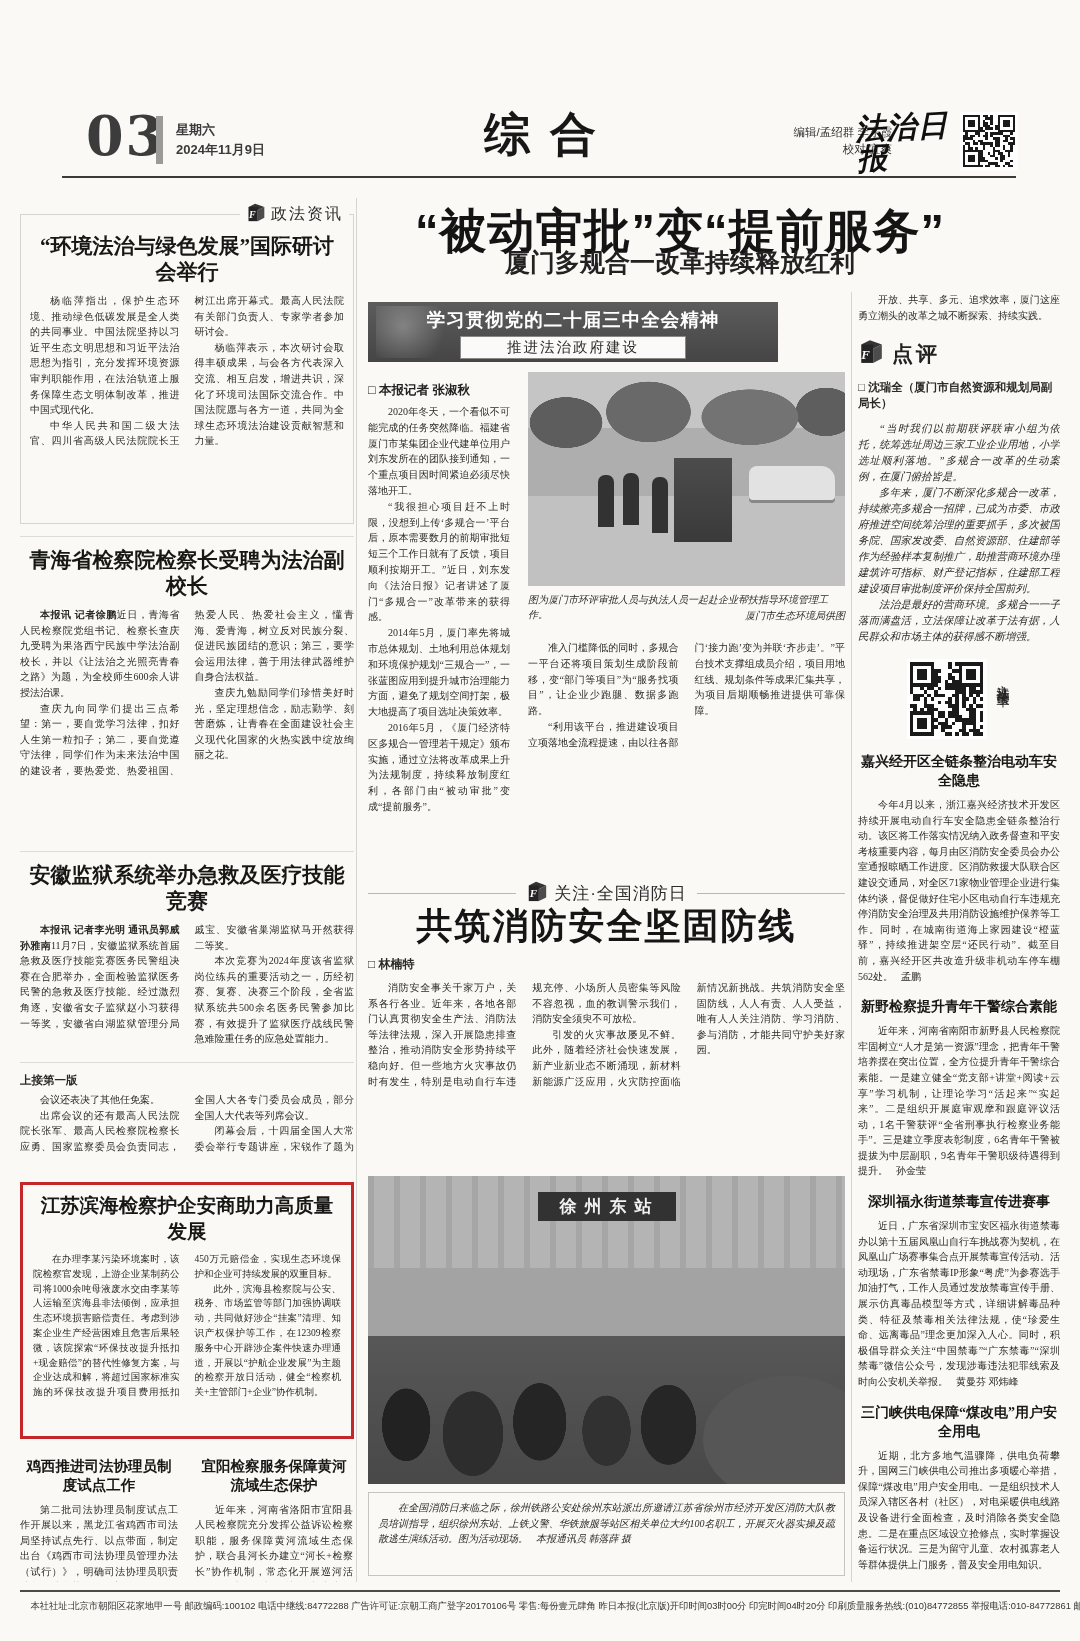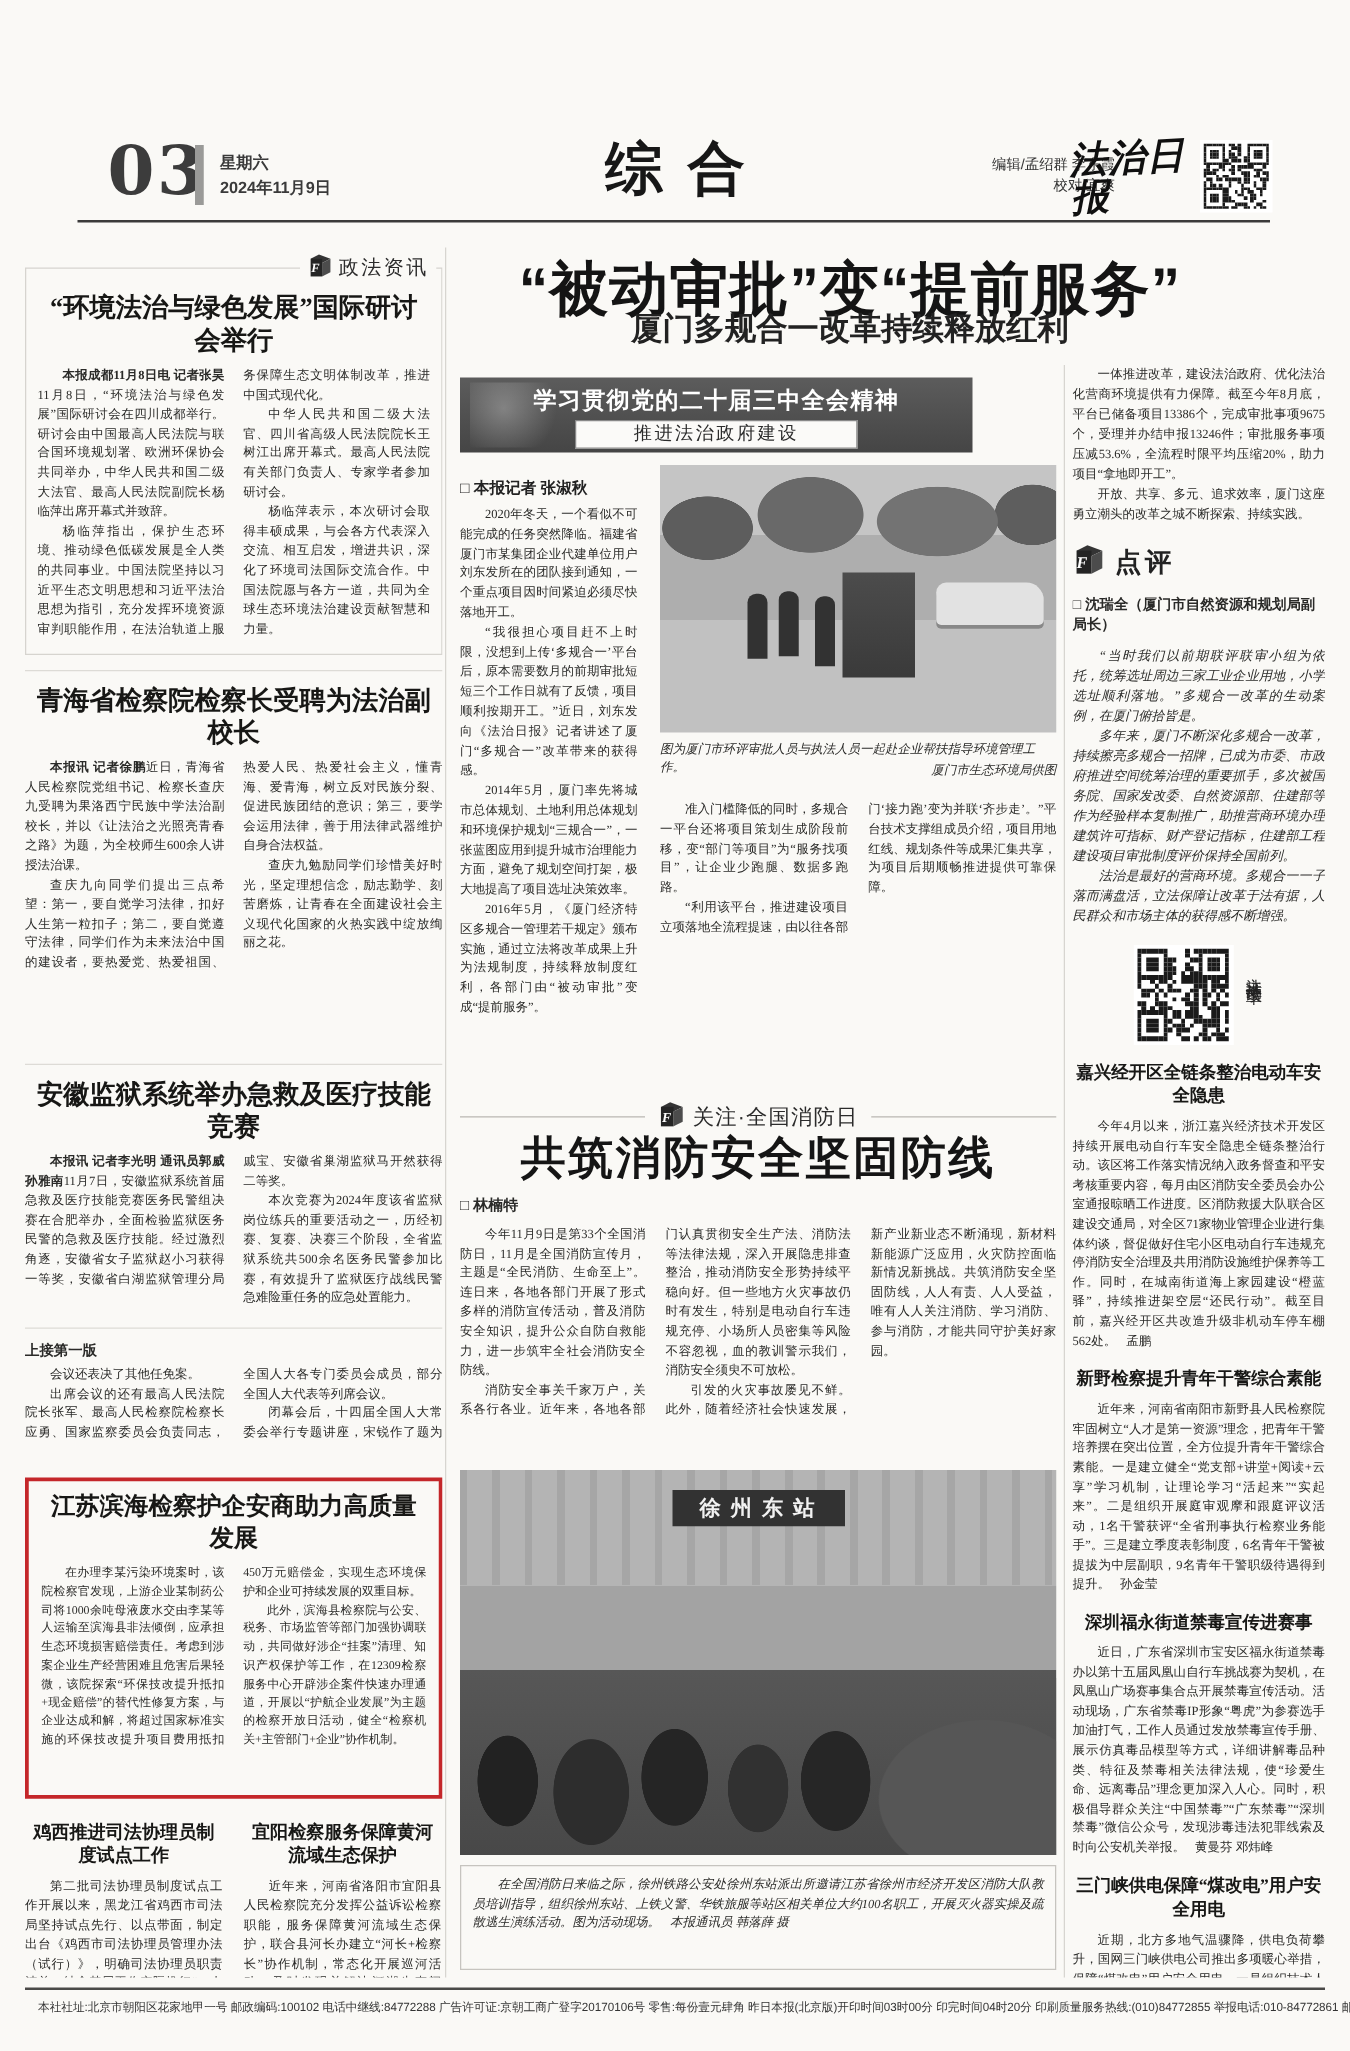--- a/index.html
+++ b/index.html
@@ -584,21 +584,20 @@
               <polygon points="3,6 11,2 22,6 14,10" fill="#343434"></polygon>
               <polygon points="14,10 22,6 22,19 14,23" fill="#4c4c4c"></polygon>
               <rect x="3" y="6" width="11" height="17" fill="#242424"></rect>
               <text x="8.5" y="19" font-size="12" fill="#fff" font-family="serif" font-style="italic" font-weight="bold" text-anchor="middle">F</text>
             </svg>
         </span>
         <span>政法资讯</span>
       </div>
       <div class="art-title serif-h">“环境法治与绿色发展”国际研讨会举行</div>
       <div class="body2 jt" style="height:222px;">
-        <p><span class="lead">本报成都11月8日电  记者张昊</span><span>11月8日，“环境法治与绿色发展”国际研讨会在四川成都举行。研讨会由中国最高人民法院与联合国环境规划署、欧洲环保协会共同举办，中华人民共和国二级大法官、最高人民法院副院长杨临萍出席开幕式并致辞。</span></p>
         <p>杨临萍指出，保护生态环境、推动绿色低碳发展是全人类的共同事业。中国法院坚持以习近平生态文明思想和习近平法治思想为指引，充分发挥环境资源审判职能作用，在法治轨道上服务保障生态文明体制改革，推进中国式现代化。</p>
         <p>中华人民共和国二级大法官、四川省高级人民法院院长王树江出席开幕式。最高人民法院有关部门负责人、专家学者参加研讨会。</p>
         <p>杨临萍表示，本次研讨会取得丰硕成果，与会各方代表深入交流、相互启发，增进共识，深化了环境司法国际交流合作。中国法院愿与各方一道，共同为全球生态环境法治建设贡献智慧和力量。</p>
       </div>
     </div>
 
     <hr class="sep">
     <div>
       <div class="art-title serif-h">青海省检察院检察长受聘为法治副校长</div>
       <div class="body2 jt" style="height:232px;">
@@ -696,37 +695,35 @@
             <text x="8.5" y="19" font-size="12" fill="#fff" font-family="serif" font-style="italic" font-weight="bold" text-anchor="middle">F</text>
           </svg>
       </span>
       <span>关注·全国消防日</span>
     </div>
     <div class="line"></div>
   </div>
   <div class="fire-headline">共筑消防安全坚固防线</div>
   <div class="fire-byline">□ 林楠特</div>
   <div class="fire-cols jt">
-    <p>今年11月9日是第33个全国消防日，11月是全国消防宣传月，主题是“全民消防、生命至上”。连日来，各地各部门开展了形式多样的消防宣传活动，普及消防安全知识，提升公众自防自救能力，进一步筑牢全社会消防安全防线。</p>
     <p>消防安全事关千家万户，关系各行各业。近年来，各地各部门认真贯彻安全生产法、消防法等法律法规，深入开展隐患排查整治，推动消防安全形势持续平稳向好。但一些地方火灾事故仍时有发生，特别是电动自行车违规充停、小场所人员密集等风险不容忽视，血的教训警示我们，消防安全须臾不可放松。</p>
     <p>引发的火灾事故屡见不鲜。此外，随着经济社会快速发展，新产业新业态不断涌现，新材料新能源广泛应用，火灾防控面临新情况新挑战。共筑消防安全坚固防线，人人有责、人人受益，唯有人人关注消防、学习消防、参与消防，才能共同守护美好家园。</p>
   </div>
 
   <div class="photo photo2">
     <div class="p2-stripes"></div>
     <div class="p2-sign">徐州东站</div>
     <div class="p2-crowd"></div>
   </div>
   <div class="capbox jt">
     <p><span>在全国消防日来临之际，徐州铁路公安处徐州东站派出所邀请江苏省徐州市经济开发区消防大队教员培训指导，组织徐州东站、上铁义警、华铁旅服等站区相关单位大约100名职工，开展灭火器实操及疏散逃生演练活动。图为活动现场。</span><span class="sig">本报通讯员 韩落薛 摄</span></p>
   </div>
 
   <div class="rightcol">
     <div class="rc-cont jt">
-      <p>一体推进改革，建设法治政府、优化法治化营商环境提供有力保障。截至今年8月底，平台已储备项目13386个，完成审批事项9675个，受理并办结申报13246件；审批服务事项压减53.6%，全流程时限平均压缩20%，助力项目“拿地即开工”。</p>
       <p>开放、共享、多元、追求效率，厦门这座勇立潮头的改革之城不断探索、持续实践。</p>
     </div>
 
     <div class="cmt-hdr">
       <span class="cube">
         <svg width="26" height="26" viewBox="0 0 24 24">
             <polygon points="3,6 11,2 22,6 14,10" fill="#343434"></polygon>
             <polygon points="14,10 22,6 22,19 14,23" fill="#4c4c4c"></polygon>
             <rect x="3" y="6" width="11" height="17" fill="#242424"></rect>
             <text x="8.5" y="19" font-size="12" fill="#fff" font-family="serif" font-style="italic" font-weight="bold" text-anchor="middle">F</text>

